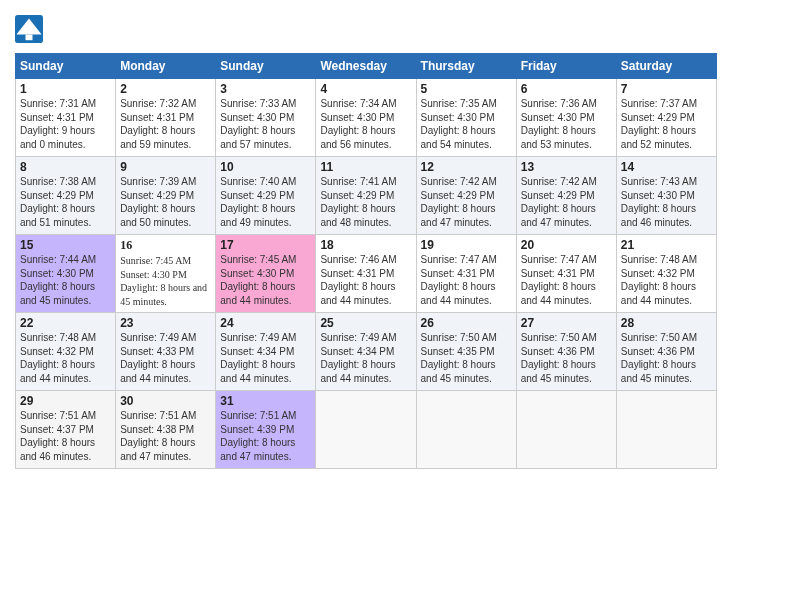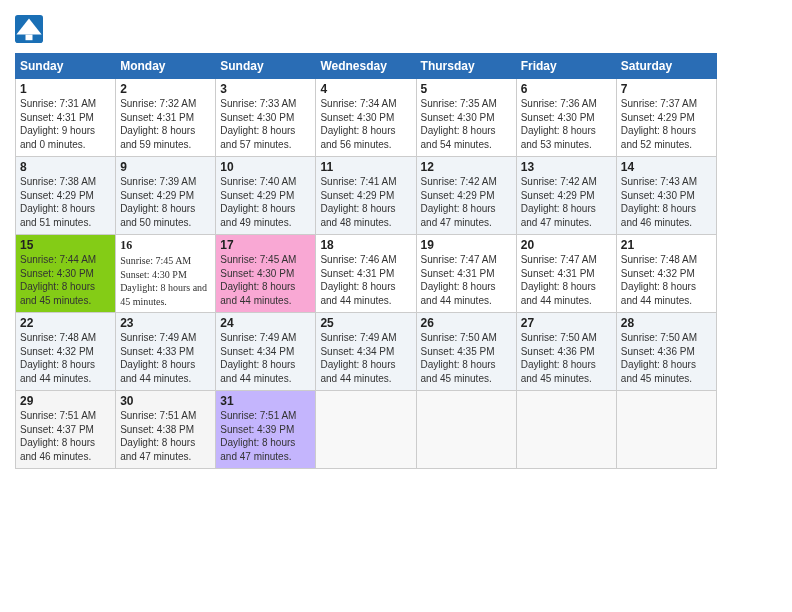--- a/index.html
+++ b/index.html
@@ -245,21 +245,21 @@
           <td style="background: rgb(240, 244, 248);">
         <span class="day-num">14</span>
         <div class="day-info">
           <div>Sunrise: 7:43 AM</div>
           <div>Sunset: 4:30 PM</div>
           <div>Daylight: 8 hours and 46 minutes.</div>
         </div>
       </td>
         </tr>
         <tr>
-          <td style="background: #84cc16;">
+          <td style="background: #c4b5fd;">
         <span class="day-num">15</span>
         <div class="day-info">
           <div>Sunrise: 7:44 AM</div>
           <div>Sunset: 4:30 PM</div>
           <div>Daylight: 8 hours and 45 minutes.</div>
         </div>
       </td>
           <td style="background: rgb(255, 255, 255); font-family: Liberation Serif, serif;">
         <span class="day-num">16</span>
         <div class="day-info">

